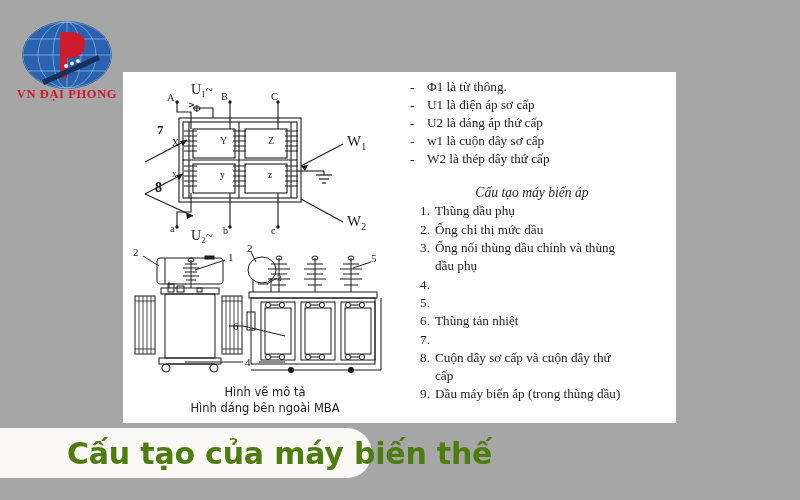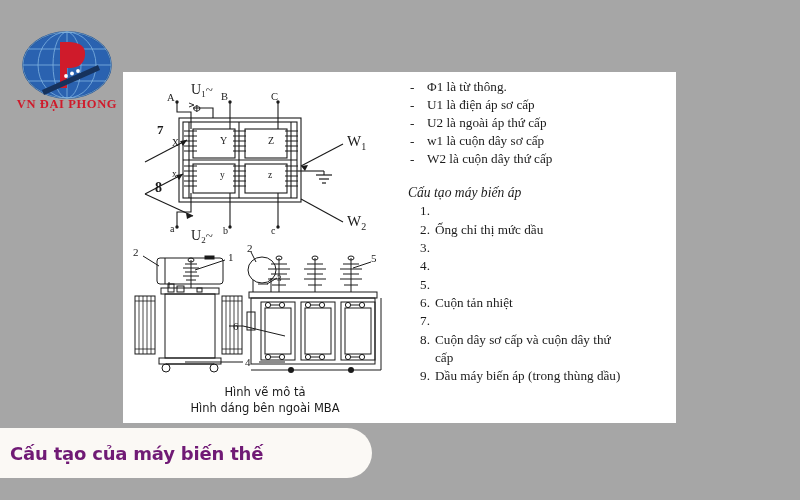--- a/index.html
+++ b/index.html
@@ -3,21 +3,21 @@
 <meta charset="utf-8">
 <style>
   html,body{margin:0;padding:0;}
   body{
     width:800px;height:500px;overflow:hidden;
     background:#a6a6a6;
     font-family:"Liberation Serif", serif;
     position:relative;
   }
   
-  #logo{position:absolute;left:8px;top:20px;width:118px;height:92px;}
+  #logo{position:absolute;left:8px;top:10px;width:118px;height:92px;}
   #logo svg{display:block;}
   
   #card{
     position:absolute;left:123px;top:72px;width:553px;height:351px;
     background:#ffffff;
   }
   
   #diagrams{position:absolute;left:0;top:0;width:283px;height:351px;}
   #fig-top{position:absolute;left:8px;top:2px;width:272px;height:170px;}
   #fig-bottom{position:absolute;left:2px;top:172px;width:278px;height:178px;}
@@ -28,40 +28,40 @@
     color:#1c1c1c;
   }
   .dashlist{list-style:none;margin:0;padding:0;}
   .dashlist li{
     display:flex;font-size:13.2px;line-height:18.1px;
     padding-left:2px;
   }
   .dashlist li .dash{width:17px;flex:none;}
   .dashlist li .txt{flex:1;font-family:Liberation Serif, serif;}
   .sec-title{
-    font-style:italic;font-size:13.6px;text-align:left;
+    font-style:italic;font-size:13.6px;text-align:center;
     margin:17px 0 1px 0;padding-right:14px;
   }
   .numlist{list-style:none;margin:0;padding:0;}
   .numlist li{
     display:flex;font-size:13.2px;line-height:18.3px;
   }
   .numlist li .num{width:22px;flex:none;text-align:right;padding-right:5px;}
   .numlist li .txt{flex:1;}
   .numlist li .txt .cont{display:block;}
   
   #banner{
     position:absolute;left:-30px;top:428px;width:402px;height:50px;
     background:#fbf9f5;border-radius:26px;
     display:flex;align-items:center;
   }
   #banner-text{
-    margin-left:40px;
+    margin-left:97px;
     font-family:"DejaVu Sans", sans-serif;
-    font-weight:bold;font-size:18px;color:#701a75;
+    font-weight:bold;font-size:30px;color:#4d7c0f;
     letter-spacing:-0.2px;white-space:nowrap;
   }
 </style>
 </head>
 <body>
 
 <div id="logo">
   <svg width="118" height="92" viewBox="0 0 118 92">
     <g>
       <ellipse cx="59" cy="45" rx="44" ry="33" fill="#2a62b0" stroke="#1b4a8a" stroke-width="1.6"></ellipse>
@@ -363,54 +363,59 @@
       <li>
         <span class="dash">-</span>
         <span class="txt">Φ1 là từ thông.</span>
       </li>
       <li>
         <span class="dash">-</span>
         <span class="txt">U1  là điện áp sơ cấp</span>
       </li>
       <li>
         <span class="dash">-</span>
-        <span class="txt">U2  là ngoài áp thứ cấp</span>
+        <span class="txt">U2  là dáng áp thứ cấp</span>
       </li>
       <li>
         <span class="dash">-</span>
         <span class="txt">w1 là cuộn dây sơ cấp</span>
       </li>
       <li>
         <span class="dash">-</span>
-        <span class="txt">W2 là cuộn dây thứ cấp</span>
+        <span class="txt">W2 là thép dây thứ cấp</span>
       </li>
     </ul>
 
     <div class="sec-title">Cấu tạo máy biến áp</div>
 
     <ol class="numlist">
       <li>
         <span class="num">1.</span>
+        <span class="txt"><span>Thùng dầu phụ</span></span>
       </li>
       <li>
         <span class="num">2.</span>
         <span class="txt"><span>Ống chỉ thị mức dầu</span></span>
       </li>
       <li>
         <span class="num">3.</span>
+        <span class="txt">
+          <span>Ống nối thùng dầu chính và thùng</span>
+          <span class="cont">dầu phụ</span>
+        </span>
       </li>
       <li>
         <span class="num">4.</span>
       </li>
       <li>
         <span class="num">5.</span>
       </li>
       <li>
         <span class="num">6.</span>
-        <span class="txt"><span>Cuộn tản nhiệt</span></span>
+        <span class="txt"><span>Thùng tản nhiệt</span></span>
       </li>
       <li>
         <span class="num">7.</span>
       </li>
       <li>
         <span class="num">8.</span>
         <span class="txt">
           <span>Cuộn dây sơ cấp và cuộn dây thứ</span>
           <span class="cont">cấp</span>
         </span>

